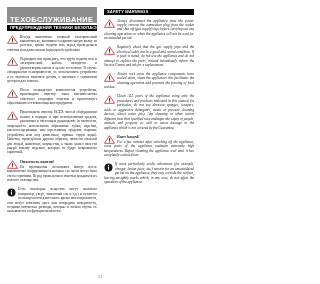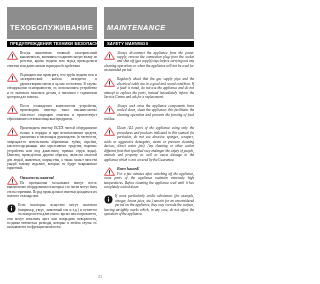--- a/index.html
+++ b/index.html
@@ -35,21 +35,21 @@
   
   .title-bar {
     background: #8d8d8d;
     color: #ffffff;
     font-family: "Liberation Sans", sans-serif;
     font-weight: bold;
     font-size: 7.4px;
     letter-spacing: 0.35px;
     line-height: 10px;
     height: 10px;
-    padding: 16px 3px;
+    padding: 8px 3px;
     box-sizing: border-box;
     white-space: nowrap;
     overflow: hidden;
   }
   .title-bar.italic { font-style: italic; }
   .sub-bar {
     background: #000000;
     color: #ffffff;
     font-family: "Liberation Sans", sans-serif;
     font-weight: bold;
@@ -202,21 +202,20 @@
               <rect x="8.1" y="4.1" width="1.9" height="2" fill="#ffffff"></rect>
             </svg>
           </span>
           <p class="ptext">Если некоторые вещества могут оказаться (например, уксус, лимонный сок и т.д.) и остаются на поверхности длительное время или нагреваются, они могут изменить цвет или повредить поверхность, создавая пятнистые разводы, которые в любом случае не сказываются на функциональности.</p>
         </div>
 
       </div>
     </div>
 
     <div class="col">
-      <div class="title-bar italic">MAINTENANCE</div>
       <div class="sub-bar italic">SAFETY WARNINGS</div>
 
       <div class="col-body">
 
         <div class="warn clearfix">
           <span class="warn-ico">
             <svg viewBox="0 0 22 18" width="11" height="9">
               <path d="M11 1.4 L21 16.6 L1 16.6 Z" fill="none" stroke="#cf2027" stroke-width="1.6" stroke-linejoin="round"></path>
               <rect x="10.1" y="6.4" width="1.8" height="5.4" fill="#1a1a1a"></rect>
               <rect x="10.1" y="12.7" width="1.8" height="1.8" fill="#1a1a1a"></rect>

